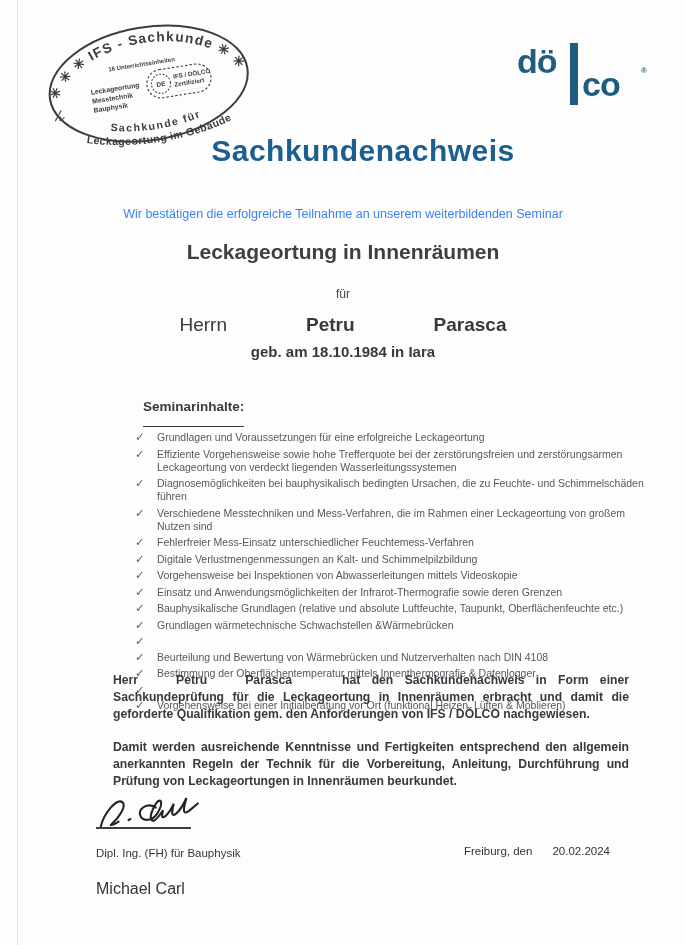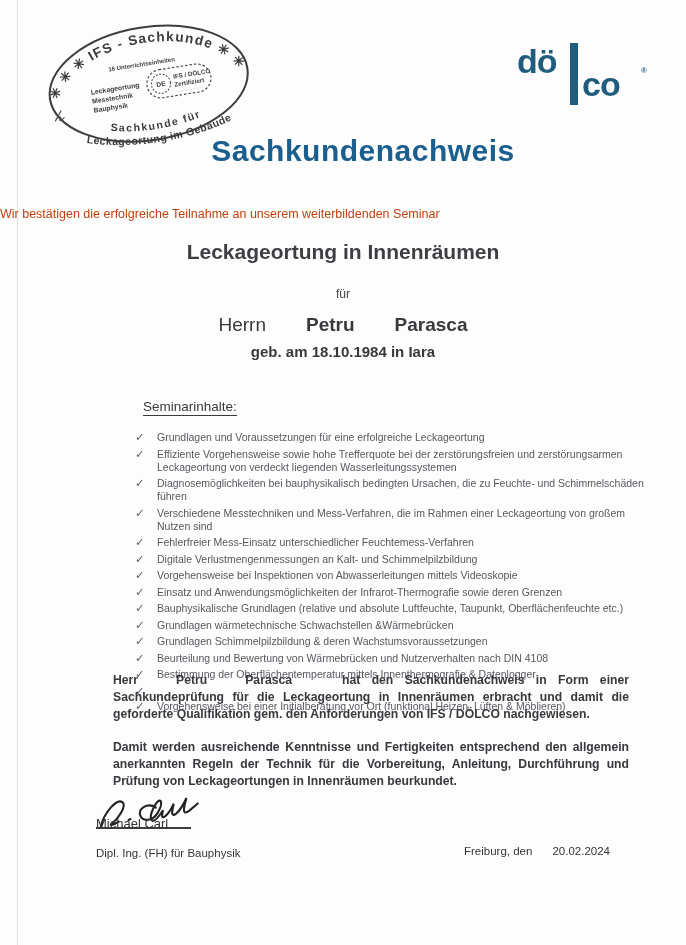--- a/index.html
+++ b/index.html
@@ -19,50 +19,50 @@
   
   .logo{position:absolute;left:517px;top:40px;width:140px;height:78px;color:#1f5c7e;}
   .logo .p1{position:absolute;left:0;top:2px;font-size:34px;font-weight:700;letter-spacing:-1px;}
   .logo .bar{position:absolute;left:53px;top:3px;width:8px;height:62px;background:#1f5c7e;}
   .logo .p2{position:absolute;left:65px;top:25px;font-size:34px;font-weight:700;letter-spacing:-1px;}
   .logo .reg{position:absolute;left:124px;top:26px;font-size:8px;font-weight:700;}
 
   
   .title{position:absolute;left:0;top:134px;width:100%;text-align:center;
          font-size:30px;font-weight:700;color:#1b5f8e;letter-spacing:.5px;margin-left:20px;}
-  .intro{position:absolute;left:0;top:207px;width:100%;
-         font-size:12.5px;color:#c2410c;}
+  .intro{position:absolute;left:0;top:207px;width:100%;text-align:center;
+         font-size:12.5px;color:#3b82f6;}
   .seminar-title{position:absolute;left:0;top:240px;width:100%;text-align:center;
          font-size:21px;font-weight:700;color:#3d3f42;}
   .for-word{position:absolute;left:0;top:287px;width:100%;text-align:center;font-size:12px;color:#44474b;}
-  .names{position:absolute;left:0;top:314px;width:100%;display:flex;justify-content:center;gap:40px;
+  .names{position:absolute;left:0;top:314px;width:100%;display:flex;justify-content:center;gap:79px;
          font-size:19px;color:#38393c;}
   .names .bold{font-weight:700;}
   .birth{position:absolute;left:0;top:343px;width:100%;text-align:center;
          font-size:15px;font-weight:700;color:#38393c;}
 
   
-  .sem-head{position:absolute;left:143px;top:399px;font-size:13.5px;font-weight:400;color:#3a3a3a;
-            border-bottom:1.6px solid #3a3a3a;padding-bottom:1px;}
+  .sem-head{position:absolute;left:143px;top:399px;font-size:13.5px;font-weight:700;color:#3a3a3a;
+            border-bottom:1.6px solid #3a3a3a;padding-bottom:12px;}
   .sem-list{position:absolute;left:135px;top:431px;width:520px;}
   .check-item{display:flex;gap:9px;margin-bottom:3.5px;font-size:10.5px;line-height:13px;color:#55585d;}
   .check-item .tick{flex:0 0 13px;color:#5f6368;font-size:11.5px;line-height:12px;}
   .check-item .txt{max-width:498px;}
 
   
   .paras{position:absolute;left:113px;top:672px;width:516px;
          font-size:12.2px;font-weight:700;color:#37393c;line-height:17px;text-align:justify;}
   .paras .p2{margin-top:16px;}
   .gap-sm{display:inline-block;width:38px;}
   .gap-md{display:inline-block;width:50px;}
 
   
   .sig-svg{position:absolute;left:93px;top:788px;width:112px;height:45px;}
   .sig-line{position:absolute;left:96px;top:827px;width:95px;height:2px;background:#3c3e41;}
-  .sig-name{position:absolute;left:96px;top:816px;font-size:13px;color:#323437;}
+  .sig-name{position:absolute;left:96px;top:880px;font-size:16px;color:#323437;}
   .sig-title{position:absolute;left:96px;top:847px;font-size:11.5px;color:#323437;}
   .place-date{position:absolute;left:464px;top:845px;font-size:11.5px;color:#323437;display:flex;gap:20px;}
 </style>
 </head>
 <body>
 
 <div class="scan-edge"></div>
 
 <div class="seal">
   <svg viewBox="0 0 216 124">
@@ -155,21 +155,20 @@
     <div class="check-item">
       <span class="tick">✓</span>
       <span class="txt">Bauphysikalische Grundlagen (relative und absolute Luftfeuchte, Taupunkt, Oberflächenfeuchte etc.)</span>
     </div>
     <div class="check-item">
       <span class="tick">✓</span>
       <span class="txt">Grundlagen wärmetechnische Schwachstellen &amp;Wärmebrücken</span>
     </div>
     <div class="check-item">
       <span class="tick">✓</span>
-      <span class="txt">Grundlagen Schimmelpilzbildung &amp; deren Wachstumsvoraussetzungen</span>
     </div>
     <div class="check-item">
       <span class="tick">✓</span>
       <span class="txt">Beurteilung und Bewertung von Wärmebrücken und Nutzerverhalten nach DIN 4108</span>
     </div>
     <div class="check-item">
       <span class="tick">✓</span>
       <span class="txt">Bestimmung der Oberflächentemperatur mittels Innenthermografie &amp; Datenlogger</span>
     </div>
     <div class="check-item">

